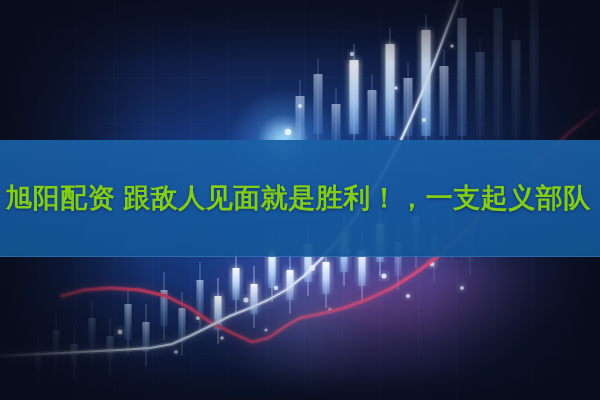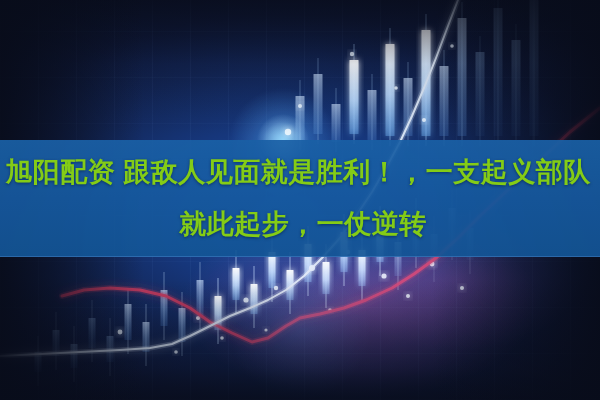--- a/index.html
+++ b/index.html
@@ -253,16 +253,15 @@
   </svg>
 
   <div class="layer" id="bg-magenta"></div>
   <div class="layer" id="bg-hotspot"></div>
   <div class="layer" id="bg-vignette"></div>
 
   <div id="text-band"></div>
 
   <div id="headline">
     <div class="line-1">旭阳配资 跟敌人见面就是胜利！，一支起义部队</div>
-    <div class="line-2">就此起步，一仗逆转</div>
   </div>
 
 </div>
 
 </body></html>

